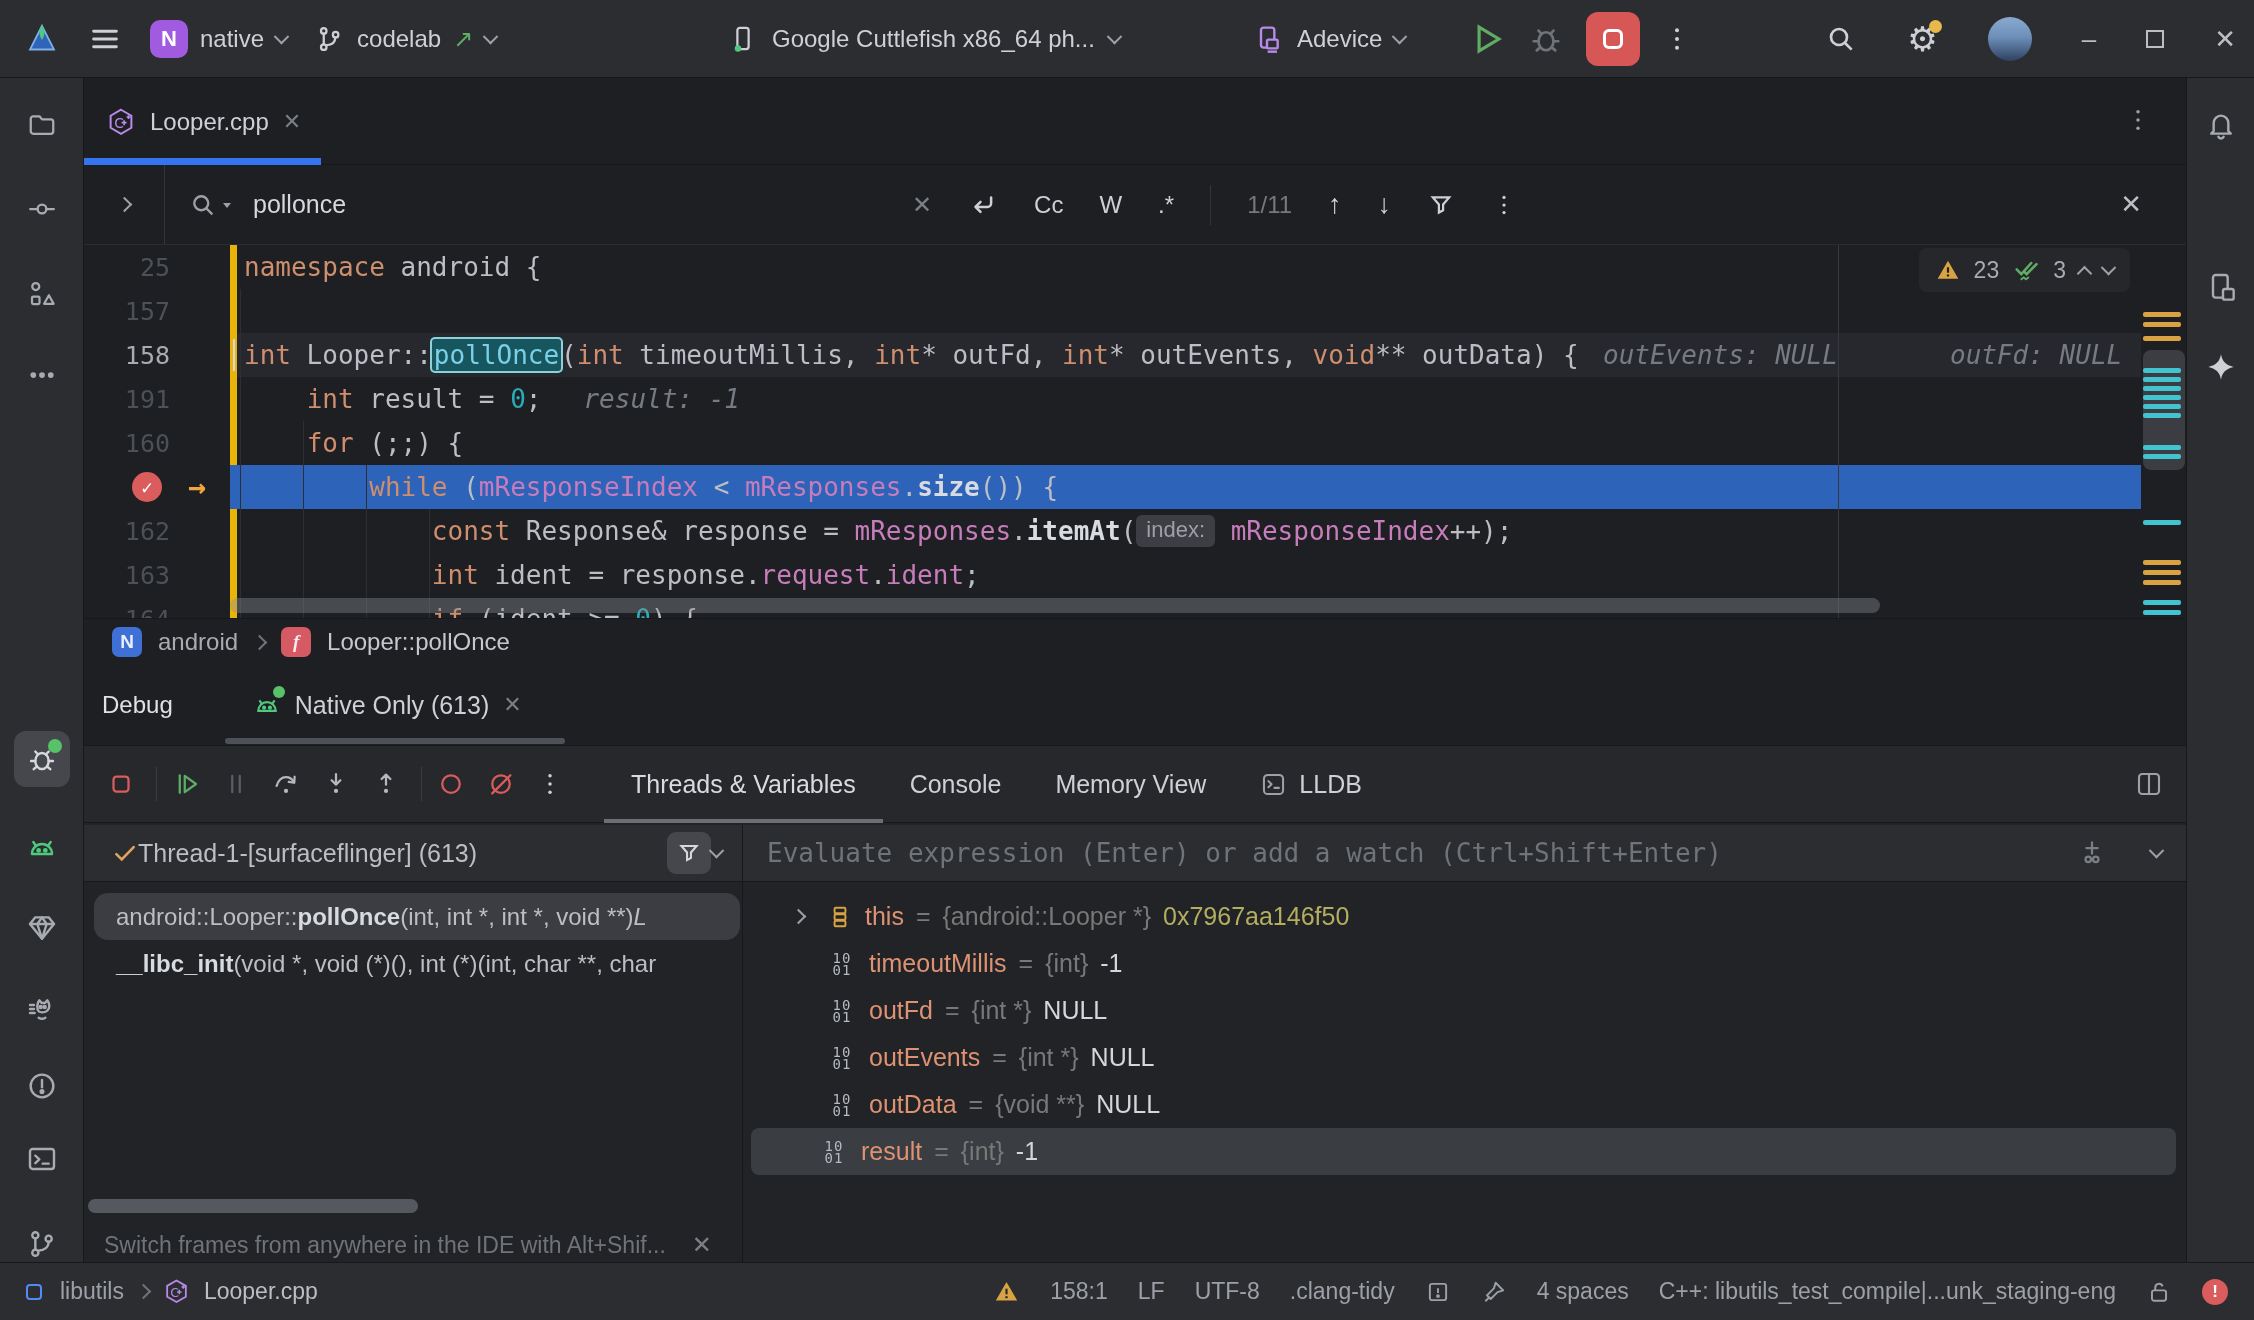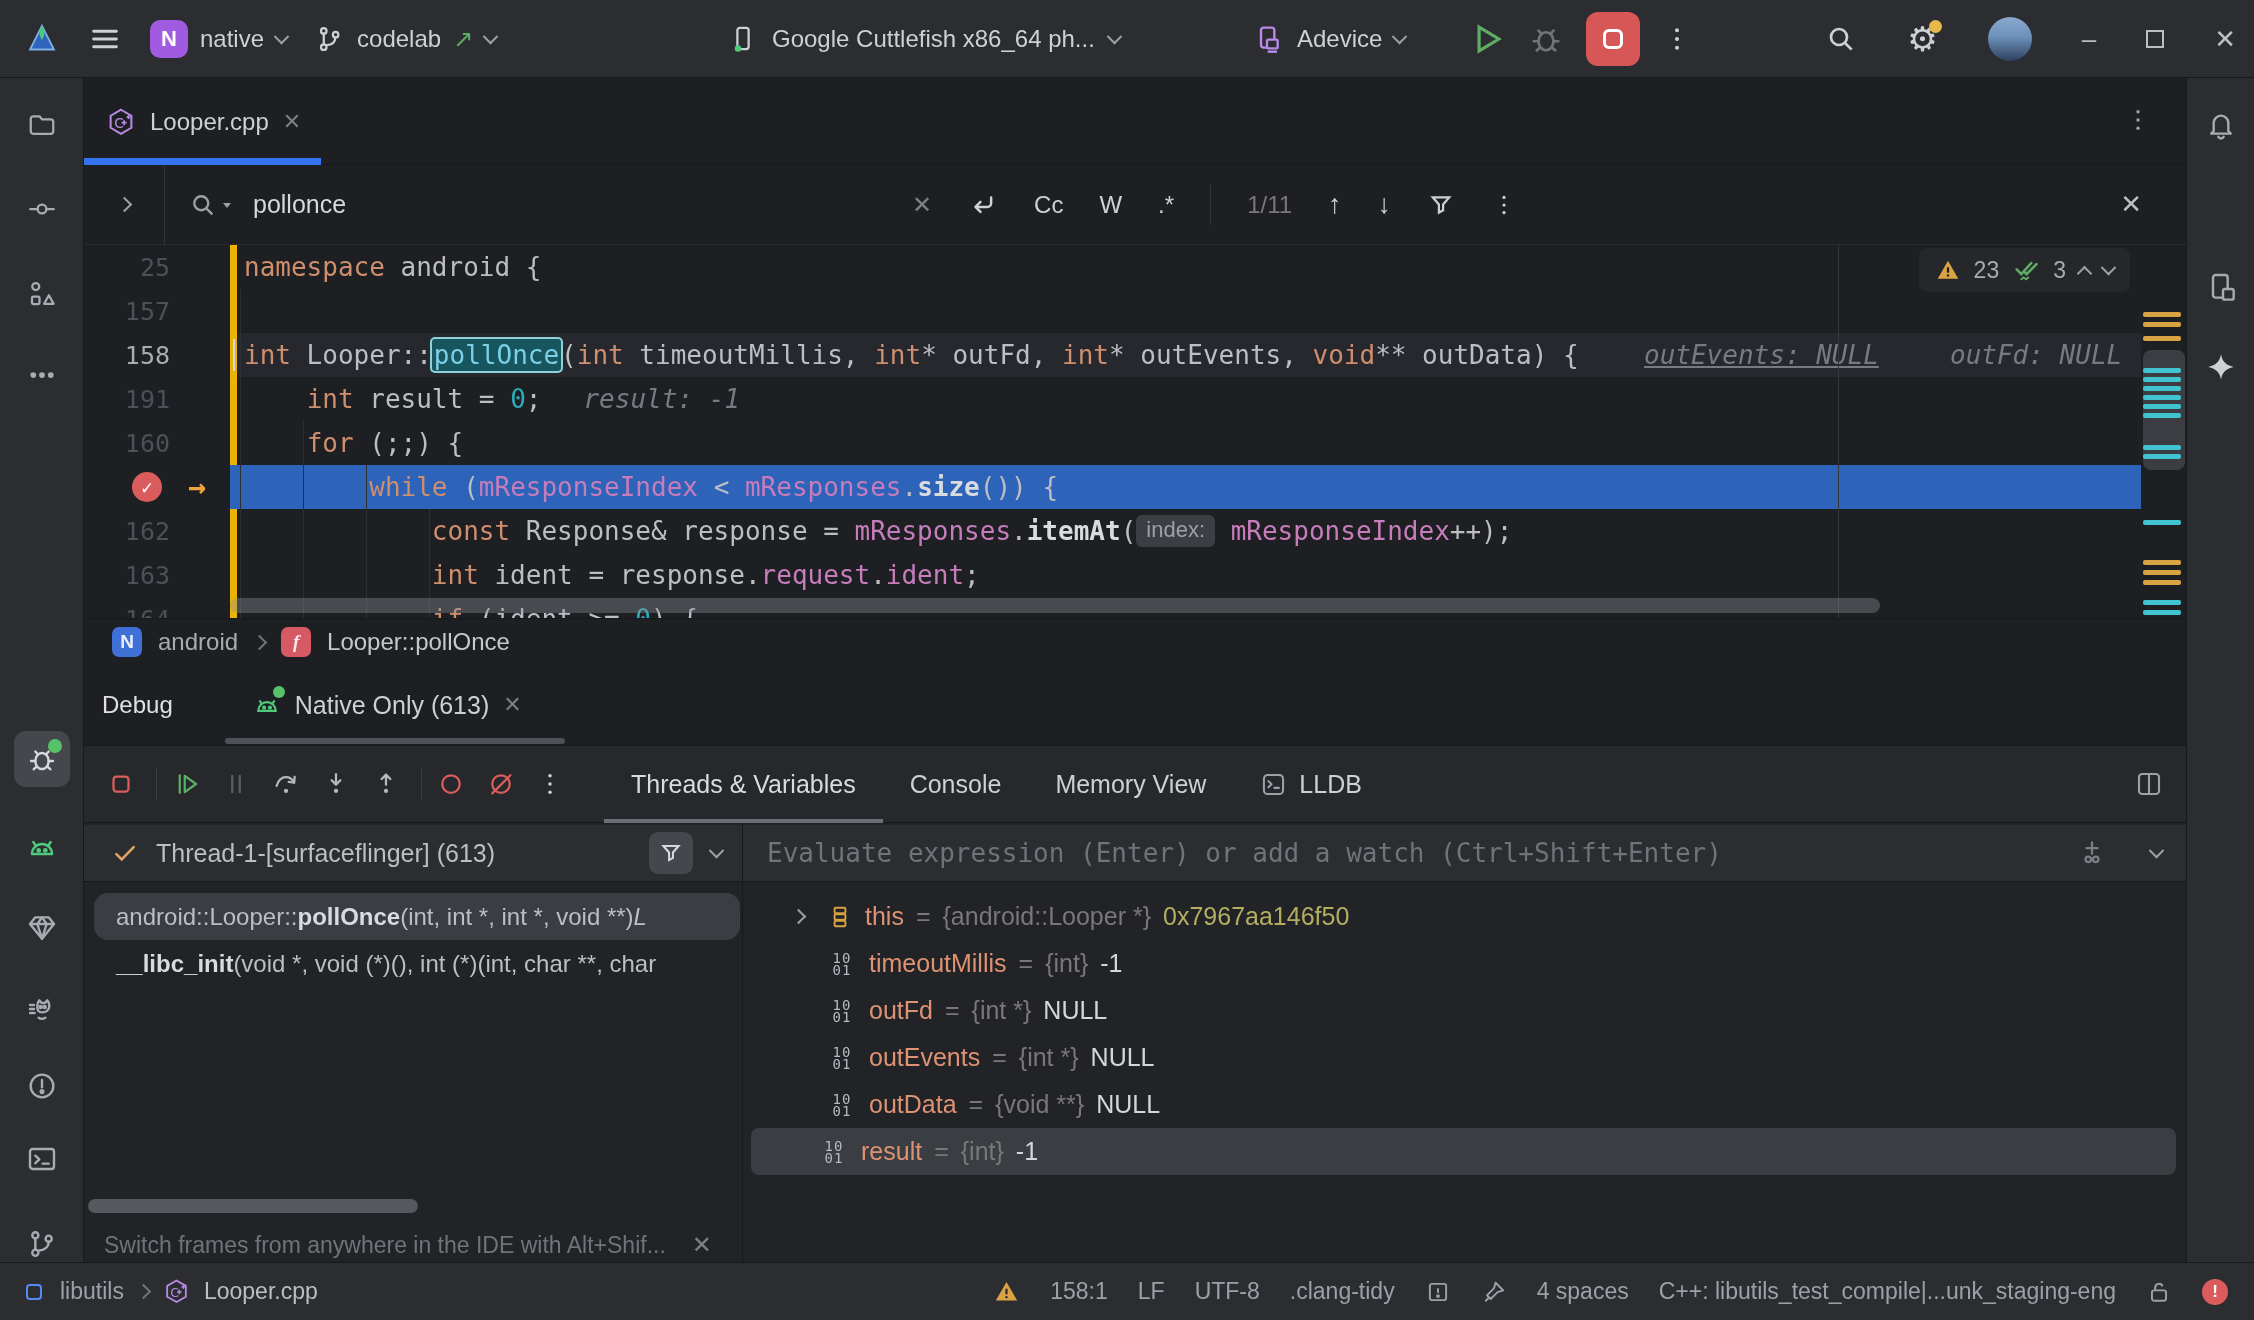--- a/index.html
+++ b/index.html
@@ -106,21 +106,21 @@
   .dtoolbar{height:78px;background:#26282B;border-top:1px solid #17181B;border-bottom:1px solid #17181B;
     display:flex;align-items:center;padding-left:22px}
   .dtool{margin-right:20px}
   .tdiv{width:1px;height:34px;background:#3A3D3F;margin:0 14px 0 0}
   .dtabs{display:flex;height:78px;margin-left:20px;font-size:25px;color:#CED0D6}
   .dtab{display:flex;align-items:center;gap:12px;padding:0 27px;height:78px}
   .dtab.active{box-shadow:inset 0 -4px 0 #6B6E75;color:#D8DBE0}
   .paneicon{margin-left:auto;margin-right:22px}
   .dbody{position:absolute;left:0;right:0;top:160px;bottom:0}
   .framescol{position:absolute;left:0;top:0;bottom:0;width:658px}
-  .threadrow{height:57px;background:#2B2D30;border-bottom:1px solid #17181B;display:flex;align-items:center;gap:18px;padding:0 20px 0 28px;font-size:25px;color:#BCBEC4}
+  .threadrow{height:57px;background:#2B2D30;border-bottom:1px solid #17181B;display:flex;align-items:center;padding:0 20px 0 28px;font-size:25px;color:#BCBEC4}
   .funnelbtn{margin-left:auto;width:44px;height:42px;border-radius:9px;background:#45474C;display:flex;align-items:center;justify-content:center}
   .frames{position:absolute;left:0;right:0;top:58px;bottom:0;background:#222326;overflow:hidden;font-size:24px}
   .frow{height:47px;display:flex;align-items:center;padding:0 8px 0 22px;margin:0 2px 0 10px;color:#BCBEC4;overflow:hidden}
   .frow:first-child{margin-top:10px}
   .frow.sel{background:#3B3D42;border-radius:14px}
   .fseg.b1{font-weight:bold;color:#D8DBE0}
   .fseg.b2{font-style:italic}
   .fscroll{position:absolute;left:4px;top:316px;width:330px;height:14px;border-radius:7px;background:#55585E}
   .fhint{position:absolute;left:20px;top:348px;display:flex;align-items:center;gap:26px;color:#6F737A;font-size:23px}
   .fhint .closex{font-size:24px}
@@ -428,21 +428,21 @@
             <span class="match">pollOnce</span>
             <span class="seg d">(</span>
             <span class="seg k">int</span>
             <span class="seg d"> timeoutMillis, </span>
             <span class="seg k">int</span>
             <span class="seg d">* outFd, </span>
             <span class="seg k">int</span>
             <span class="seg d">* outEvents, </span>
             <span class="seg k">void</span>
             <span class="seg d">** outData) {</span>
-            <span class="ihint" style="left: 1407px; text-decoration: underline;">outEvents: NULL</span>
+            <span class="ihint" style="left: 1366px;">outEvents: NULL</span>
             <span class="ihint" style="left: 1713px;">outFd: NULL</span>
           </div>
         </div>
         <div class="cl">
           <div class="gut">191</div>
           <div class="ct">
             <span class="seg d">    </span>
             <span class="seg k">int</span>
             <span class="seg d"> result = </span>
             <span class="seg n">0</span>

